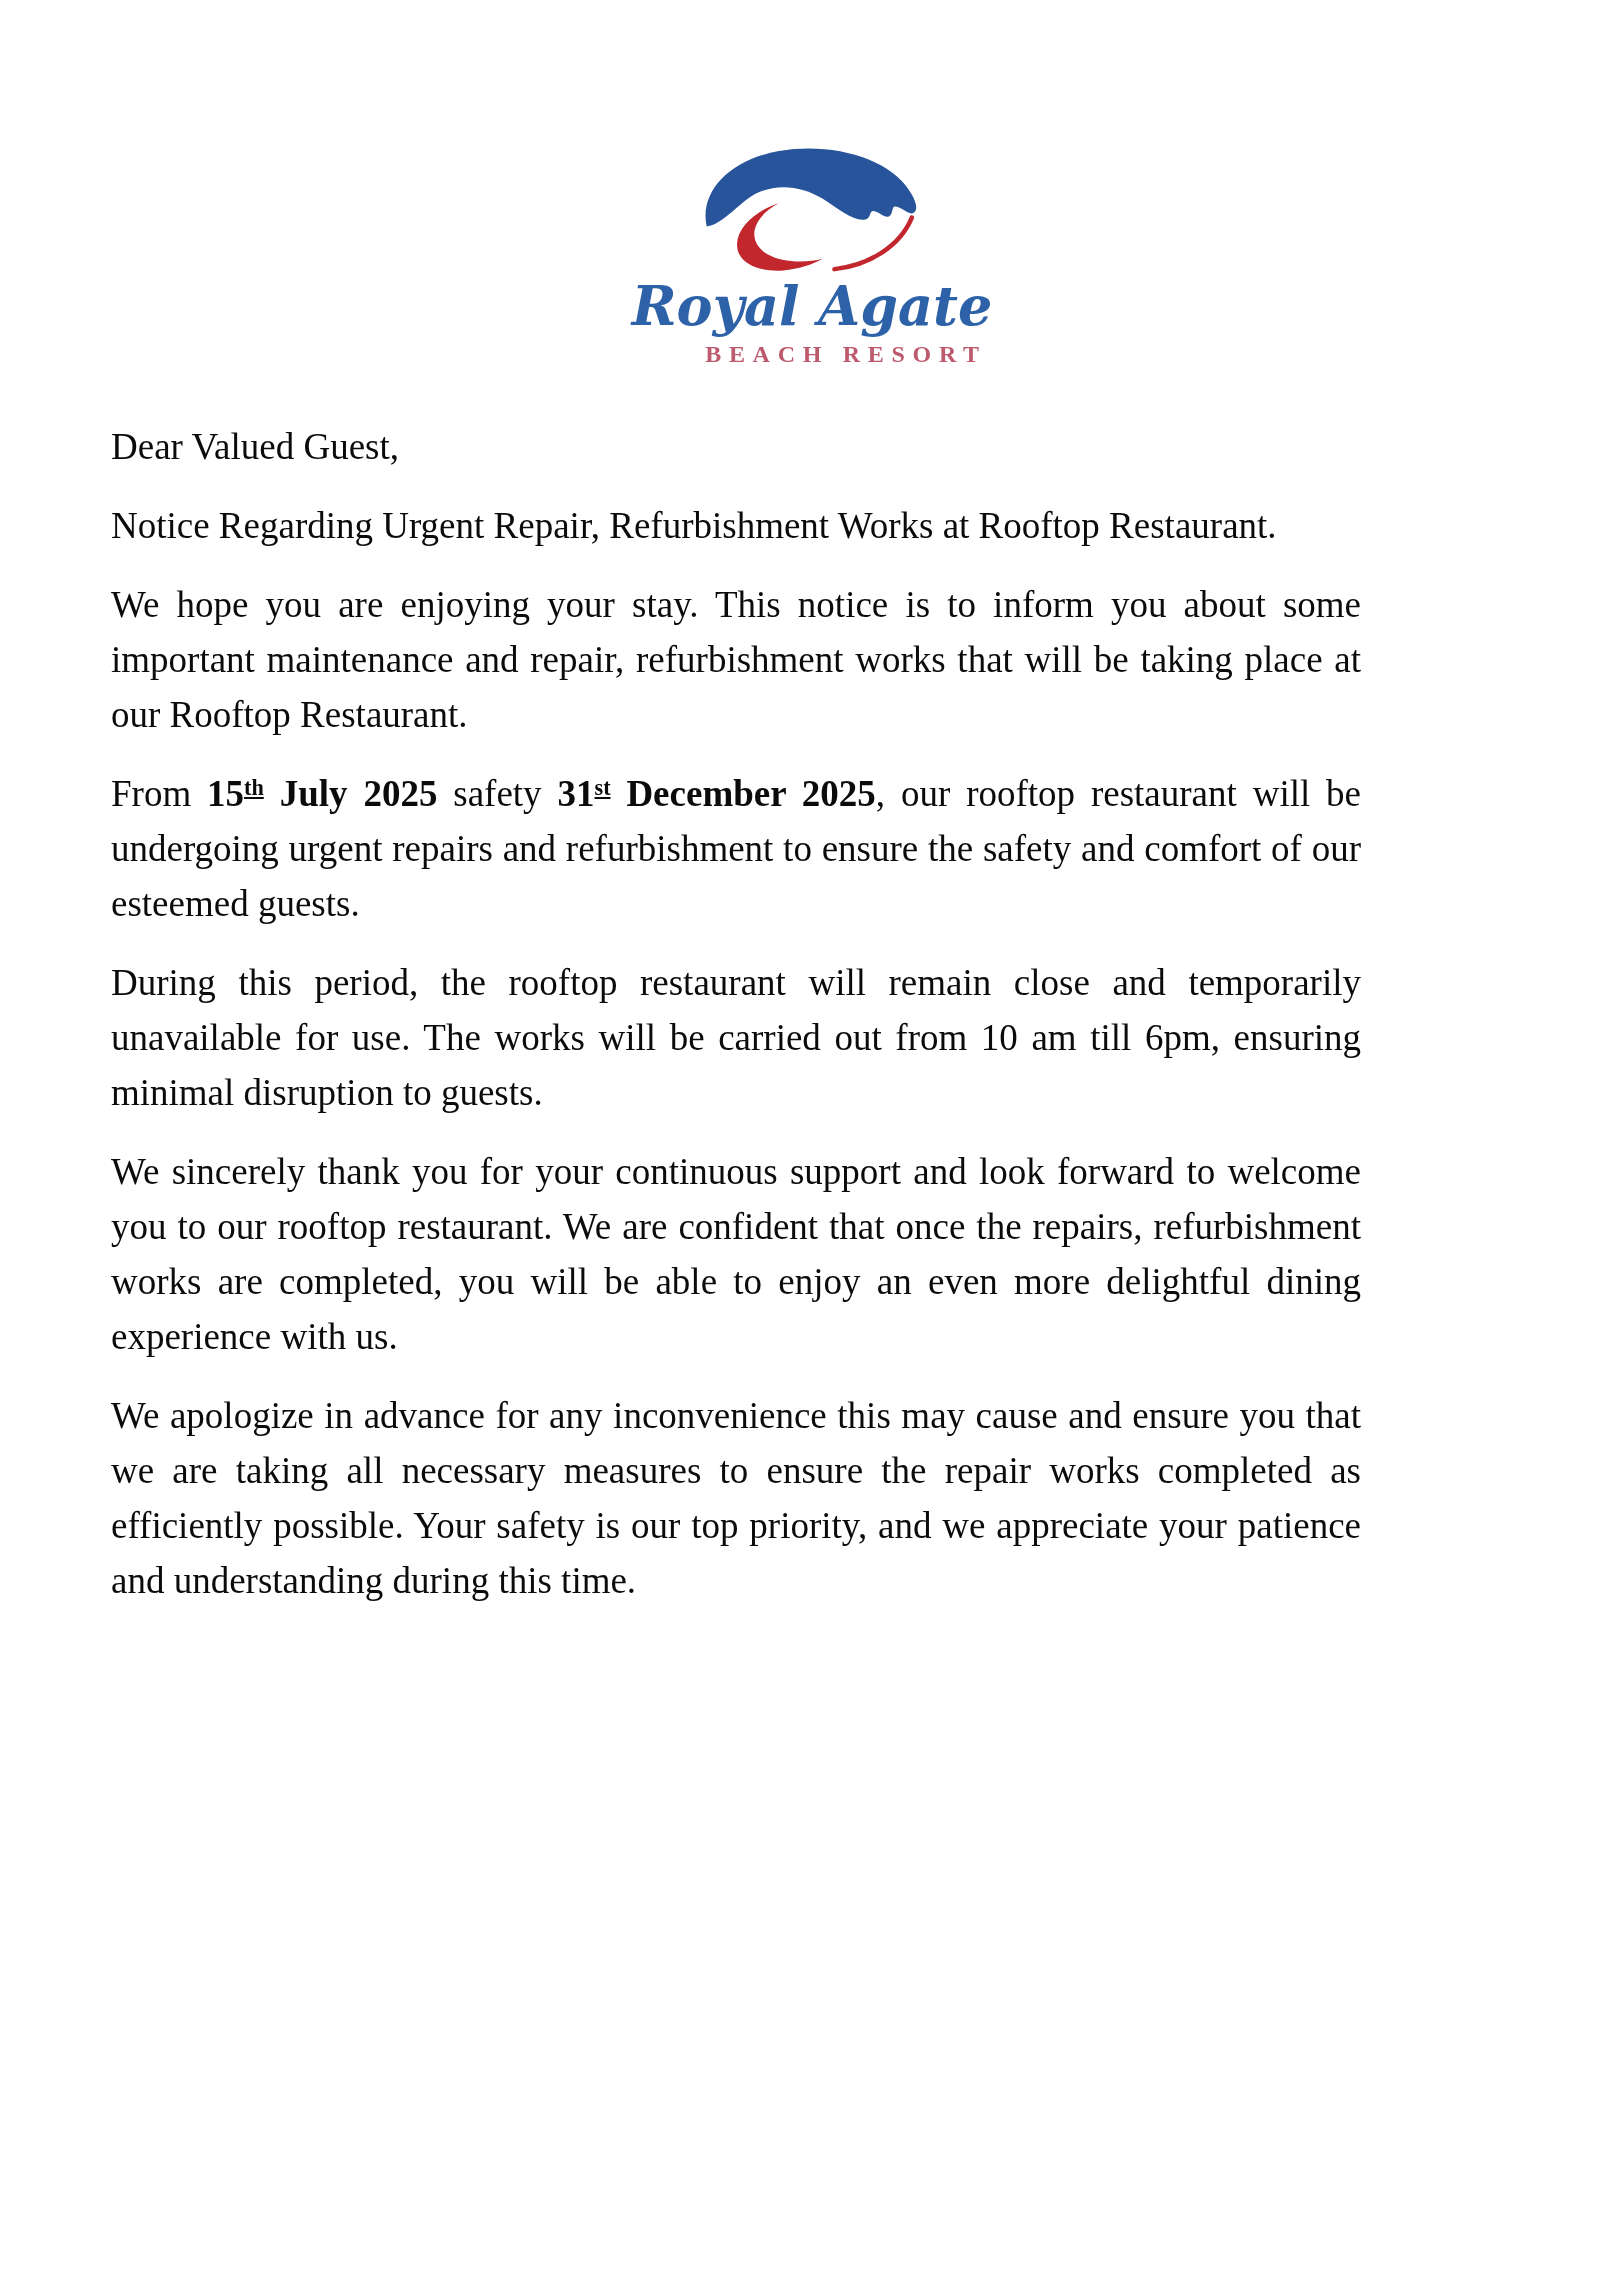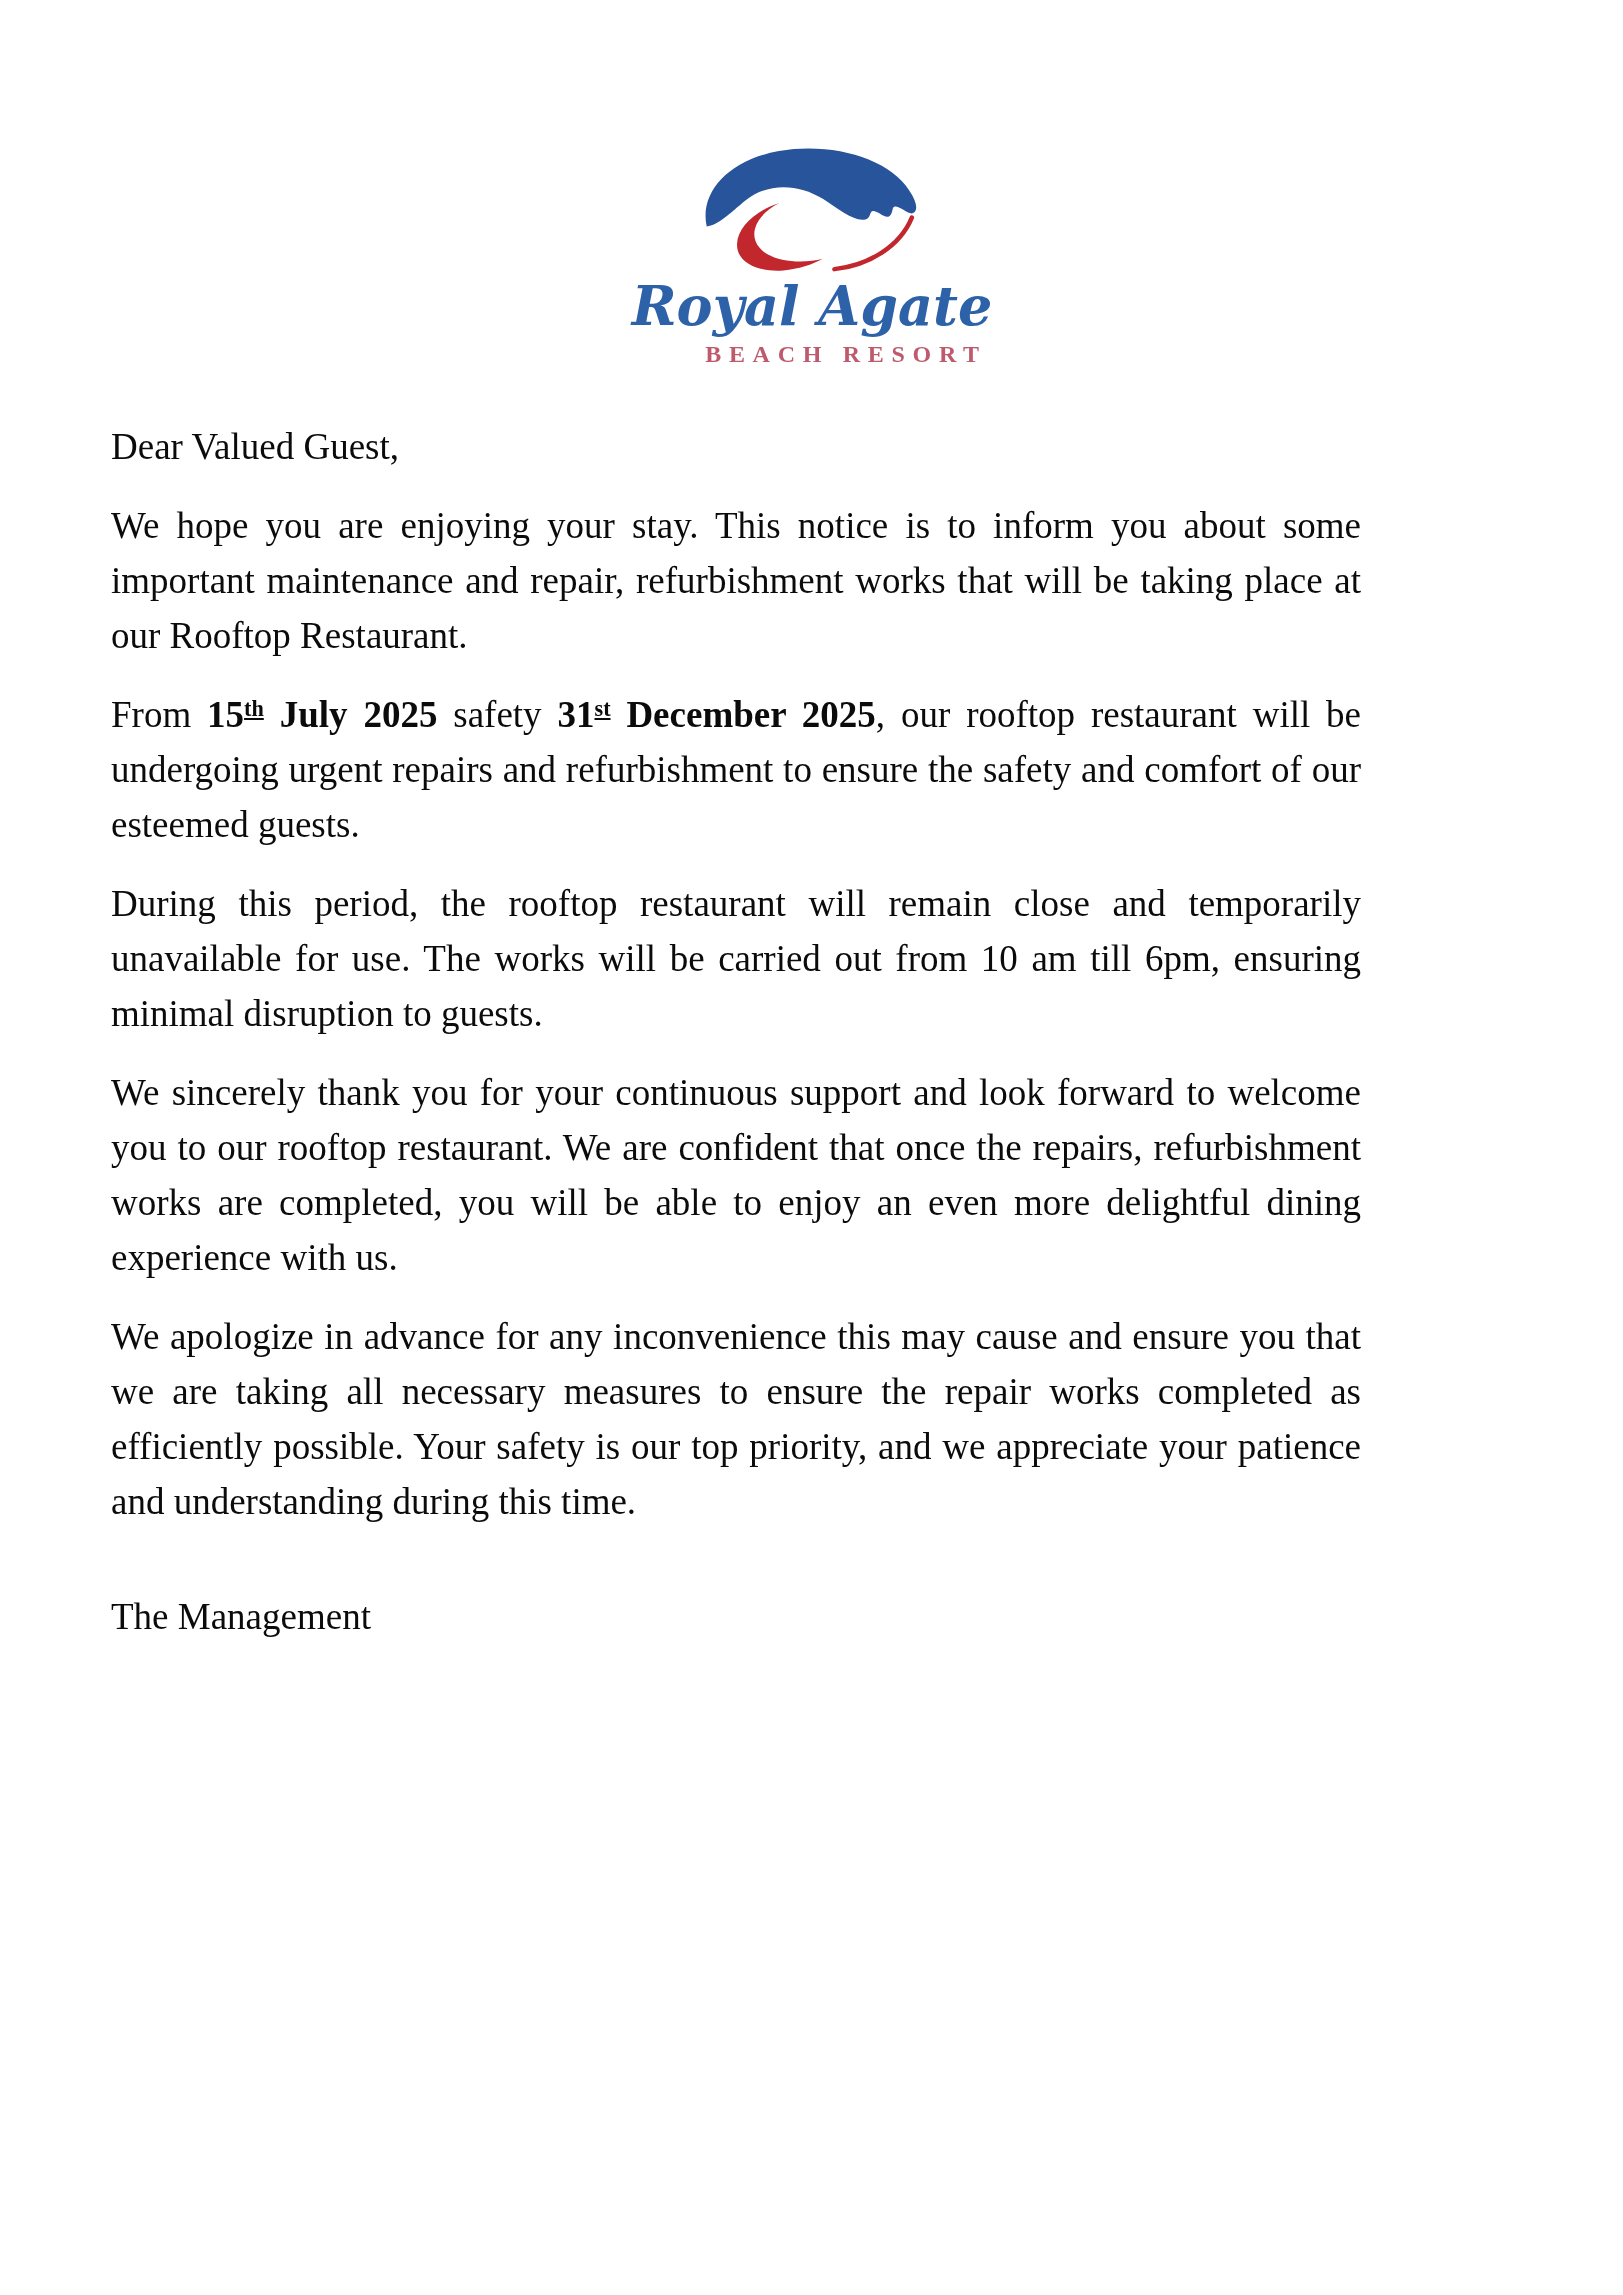--- a/index.html
+++ b/index.html
@@ -77,28 +77,28 @@
                C 80 141, 92 110, 128 92 Z" fill="#C1272D"></path>
       <path d="M 214 194 C 268 188, 316 158, 334 114" fill="none" stroke-width="7" stroke-linecap="round" stroke="#C1272D"></path>
     </svg>
     <div class="brand-name">Royal Agate</div>
     <div class="brand-tagline">BEACH RESORT</div>
   </header>
 
   <main class="letter">
     <p class="salutation">Dear Valued Guest,</p>
 
+    <p>Notice Regarding Urgent Repair, Refurbishment Works at Rooftop Restaurant.</p>
 
     <p>We hope you are enjoying your stay. This notice is to inform you about some important maintenance and repair, refurbishment works that will be taking place at our Rooftop Restaurant.</p>
 
     <p><span>From </span><b><span>15</span><sup>th</sup><span> July 2025</span></b><span> safety </span><b><span>31</span><sup>st</sup><span> December 2025</span></b><span>, our rooftop restaurant will be undergoing urgent repairs and refurbishment to ensure the safety and comfort of our esteemed guests.</span></p>
 
     <p>During this period, the rooftop restaurant will remain close and temporarily unavailable for use. The works will be carried out from 10 am till 6pm, ensuring minimal disruption to guests.</p>
 
     <p>We sincerely thank you for your continuous support and look forward to welcome you to our rooftop restaurant. We are confident that once the repairs, refurbishment works are completed, you will be able to enjoy an even more delightful dining experience with us.</p>
 
     <p>We apologize in advance for any inconvenience this may cause and ensure you that we are taking all necessary measures to ensure the repair works completed as efficiently possible. Your safety is our top priority, and we appreciate your patience and understanding during this time.</p>
 
-    <p class="closing">The Management</p>
   </main>
 
 </div>
 
 
 </body></html>

